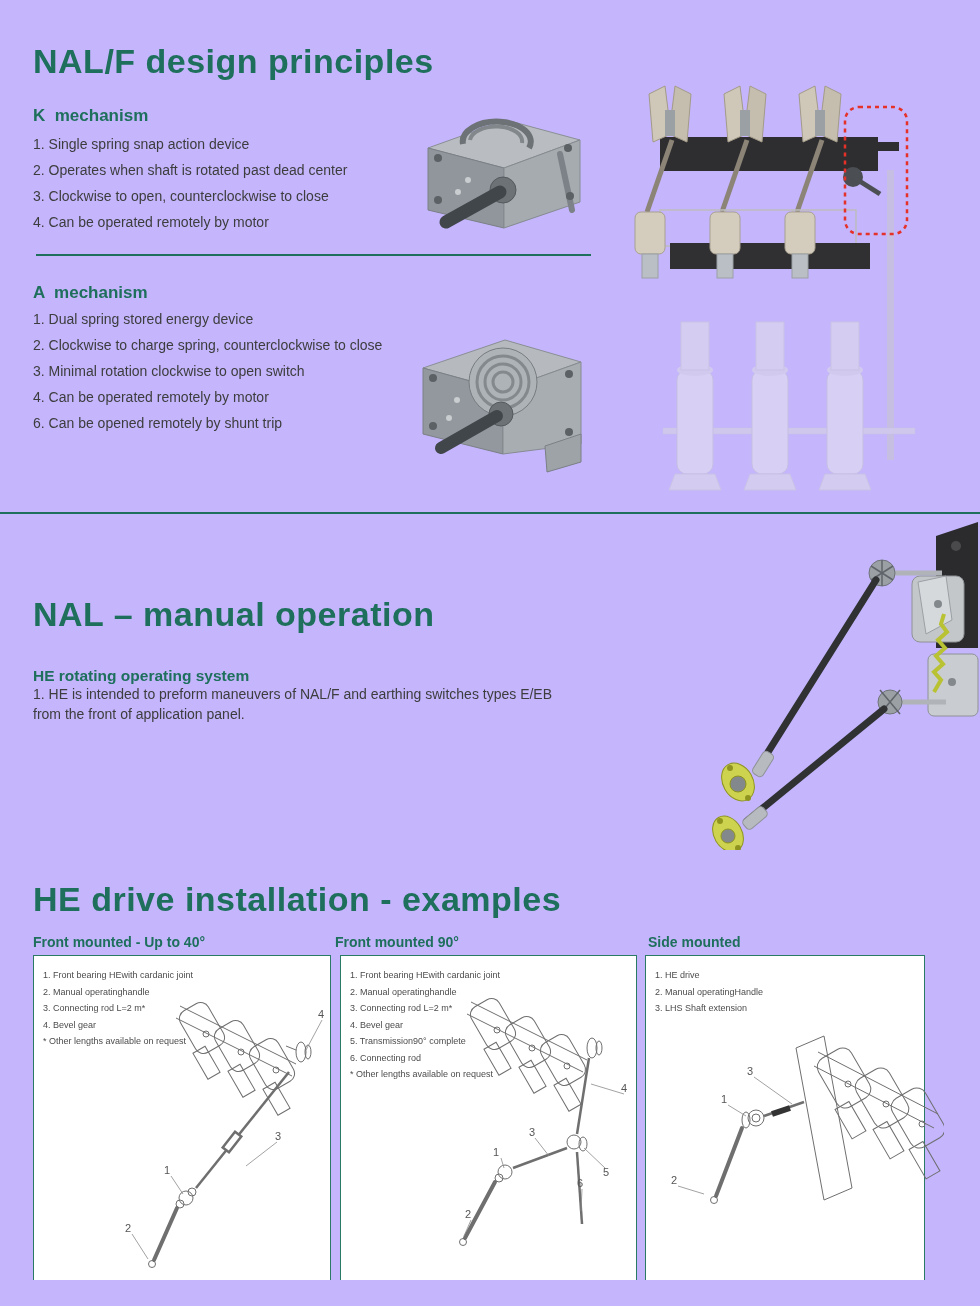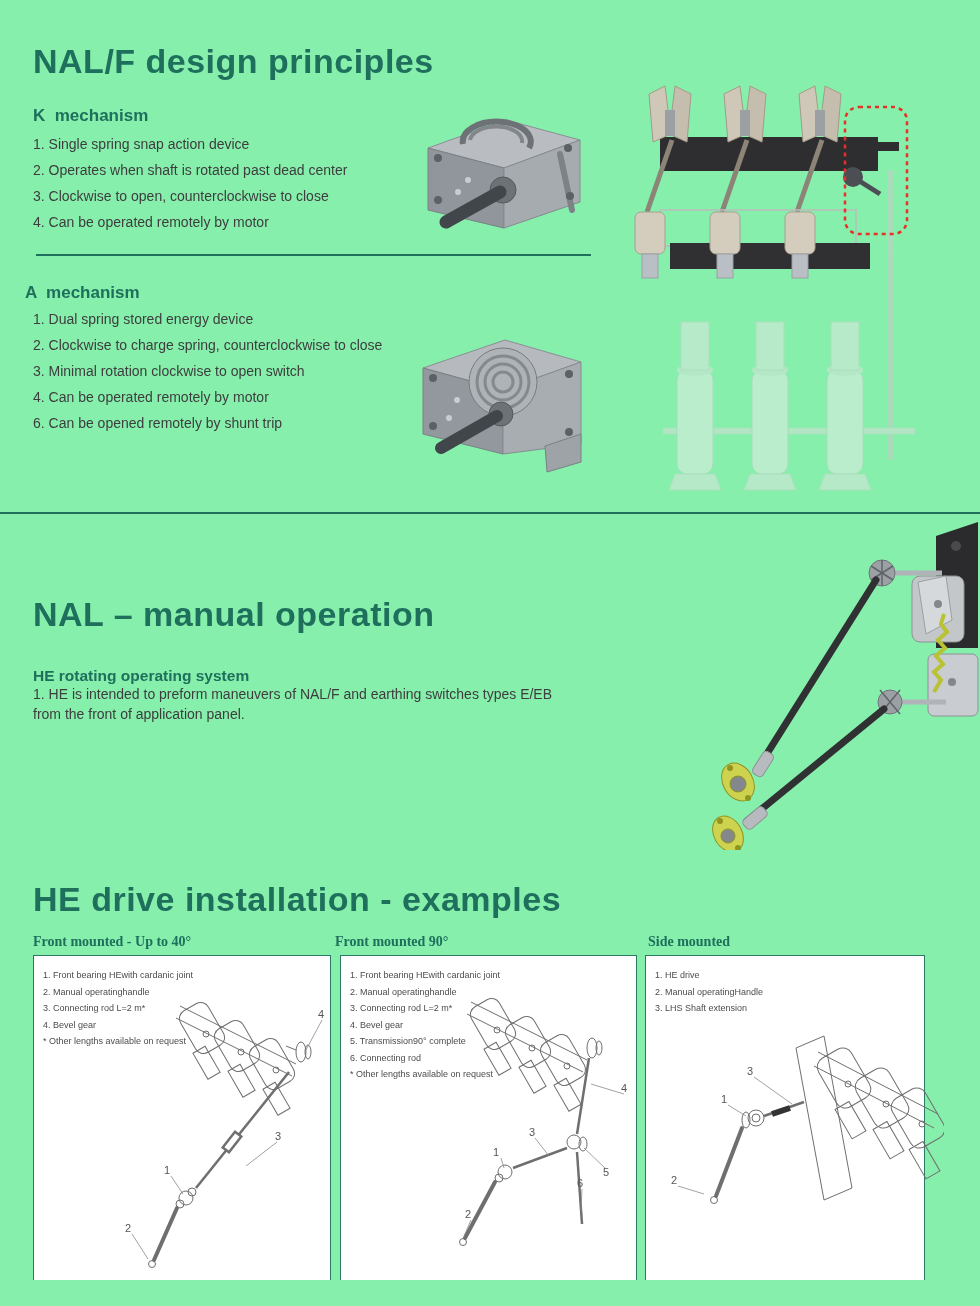--- a/index.html
+++ b/index.html
@@ -1,22 +1,22 @@
 <!DOCTYPE html>
 <html><head>
 <meta charset="utf-8">
 <style>
   * { margin:0; padding:0; box-sizing:border-box; }
   body { background:#fff; font-family:"Liberation Sans", sans-serif; }
-  .page { position:relative; width:980px; height:1306px; background:#86efac; overflow:hidden; }
+  .page { position:relative; width:980px; height:1306px; background:#c4b5fd; overflow:hidden; }
   .abs { position:absolute; }
   .h1 { font-size:34px; font-weight:bold; color:#1e6f5c; letter-spacing:0.5px; white-space:pre; }
   .h2 { font-size:17px; font-weight:bold; color:#1e6f5c; white-space:pre-wrap; }
   .h3 { font-size:15.5px; font-weight:bold; color:#1e6f5c;margin-top:11px; }
-  .colhead { font-size:14px; font-weight:bold; color:#1e6f5c; white-space:pre;font-family:Liberation Serif, serif; }
+  .colhead { font-size:14px; font-weight:bold; color:#1e6f5c; white-space:pre; }
   ul.speclist { list-style:none; }
   ul.speclist li { font-size:14px; color:#3d3d3d; line-height:26px; white-space:pre; }
   .para { font-size:14px; color:#3d3d3d; line-height:20px; max-width:520px; margin-bottom:9px; }
   .divider-short { border-top:2px solid #1e6f5c; }
   .divider-full { border-top:2px solid #1e6f5c; width:980px; left:0; }
   .colbox { border:1px solid #2a7a66; border-bottom:none; background:#fff; }
   ul.boxlist { list-style:none; position:absolute; left:9px; top:11px; }
   ul.boxlist li { font-size:9px; color:#4c4c4c; line-height:16.5px; white-space:pre; }
   svg text.callout { font-size:11px; fill:#555; font-family:"Liberation Sans", sans-serif; }
   svg .lead { stroke:#8a8a8a; stroke-width:0.8; }
@@ -49,21 +49,21 @@
     <circle cx="30" cy="48" r="4" fill="#5c6166"></circle>
       <circle cx="30" cy="90" r="4" fill="#5c6166"></circle>
     <circle cx="60" cy="70" r="3" fill="#c9cdd0"></circle>
       <circle cx="50" cy="82" r="3" fill="#c9cdd0"></circle>
     <circle cx="160" cy="38" r="4" fill="#5c6166"></circle>
       <circle cx="162" cy="86" r="4" fill="#5c6166"></circle>
   </svg>
 
   <div class="abs divider-short" style="left:36px; top:254px; width:555px;"></div>
 
-  <div class="abs h2" style="left:25px; top:283px;">A  mechanism</div>
+  <div class="abs h2" style="left:33px; top:283px;">A  mechanism</div>
   <ul class="speclist abs" style="left:33px; top:306px;">
     <li>1. Dual spring stored energy device</li>
     <li>2. Clockwise to charge spring, counterclockwise to close</li>
     <li>3. Minimal rotation clockwise to open switch</li>
     <li>4. Can be operated remotely by motor</li>
     <li>6. Can be opened remotely by shunt trip</li>
   </ul>
 
   <svg class="abs" style="left:405px; top:326px;" width="192" height="150" viewBox="0 0 192 150">
     <polygon points="18,42 100,14 176,36 98,64" fill="#b6babe" stroke="#898f94" stroke-width="1"></polygon>

